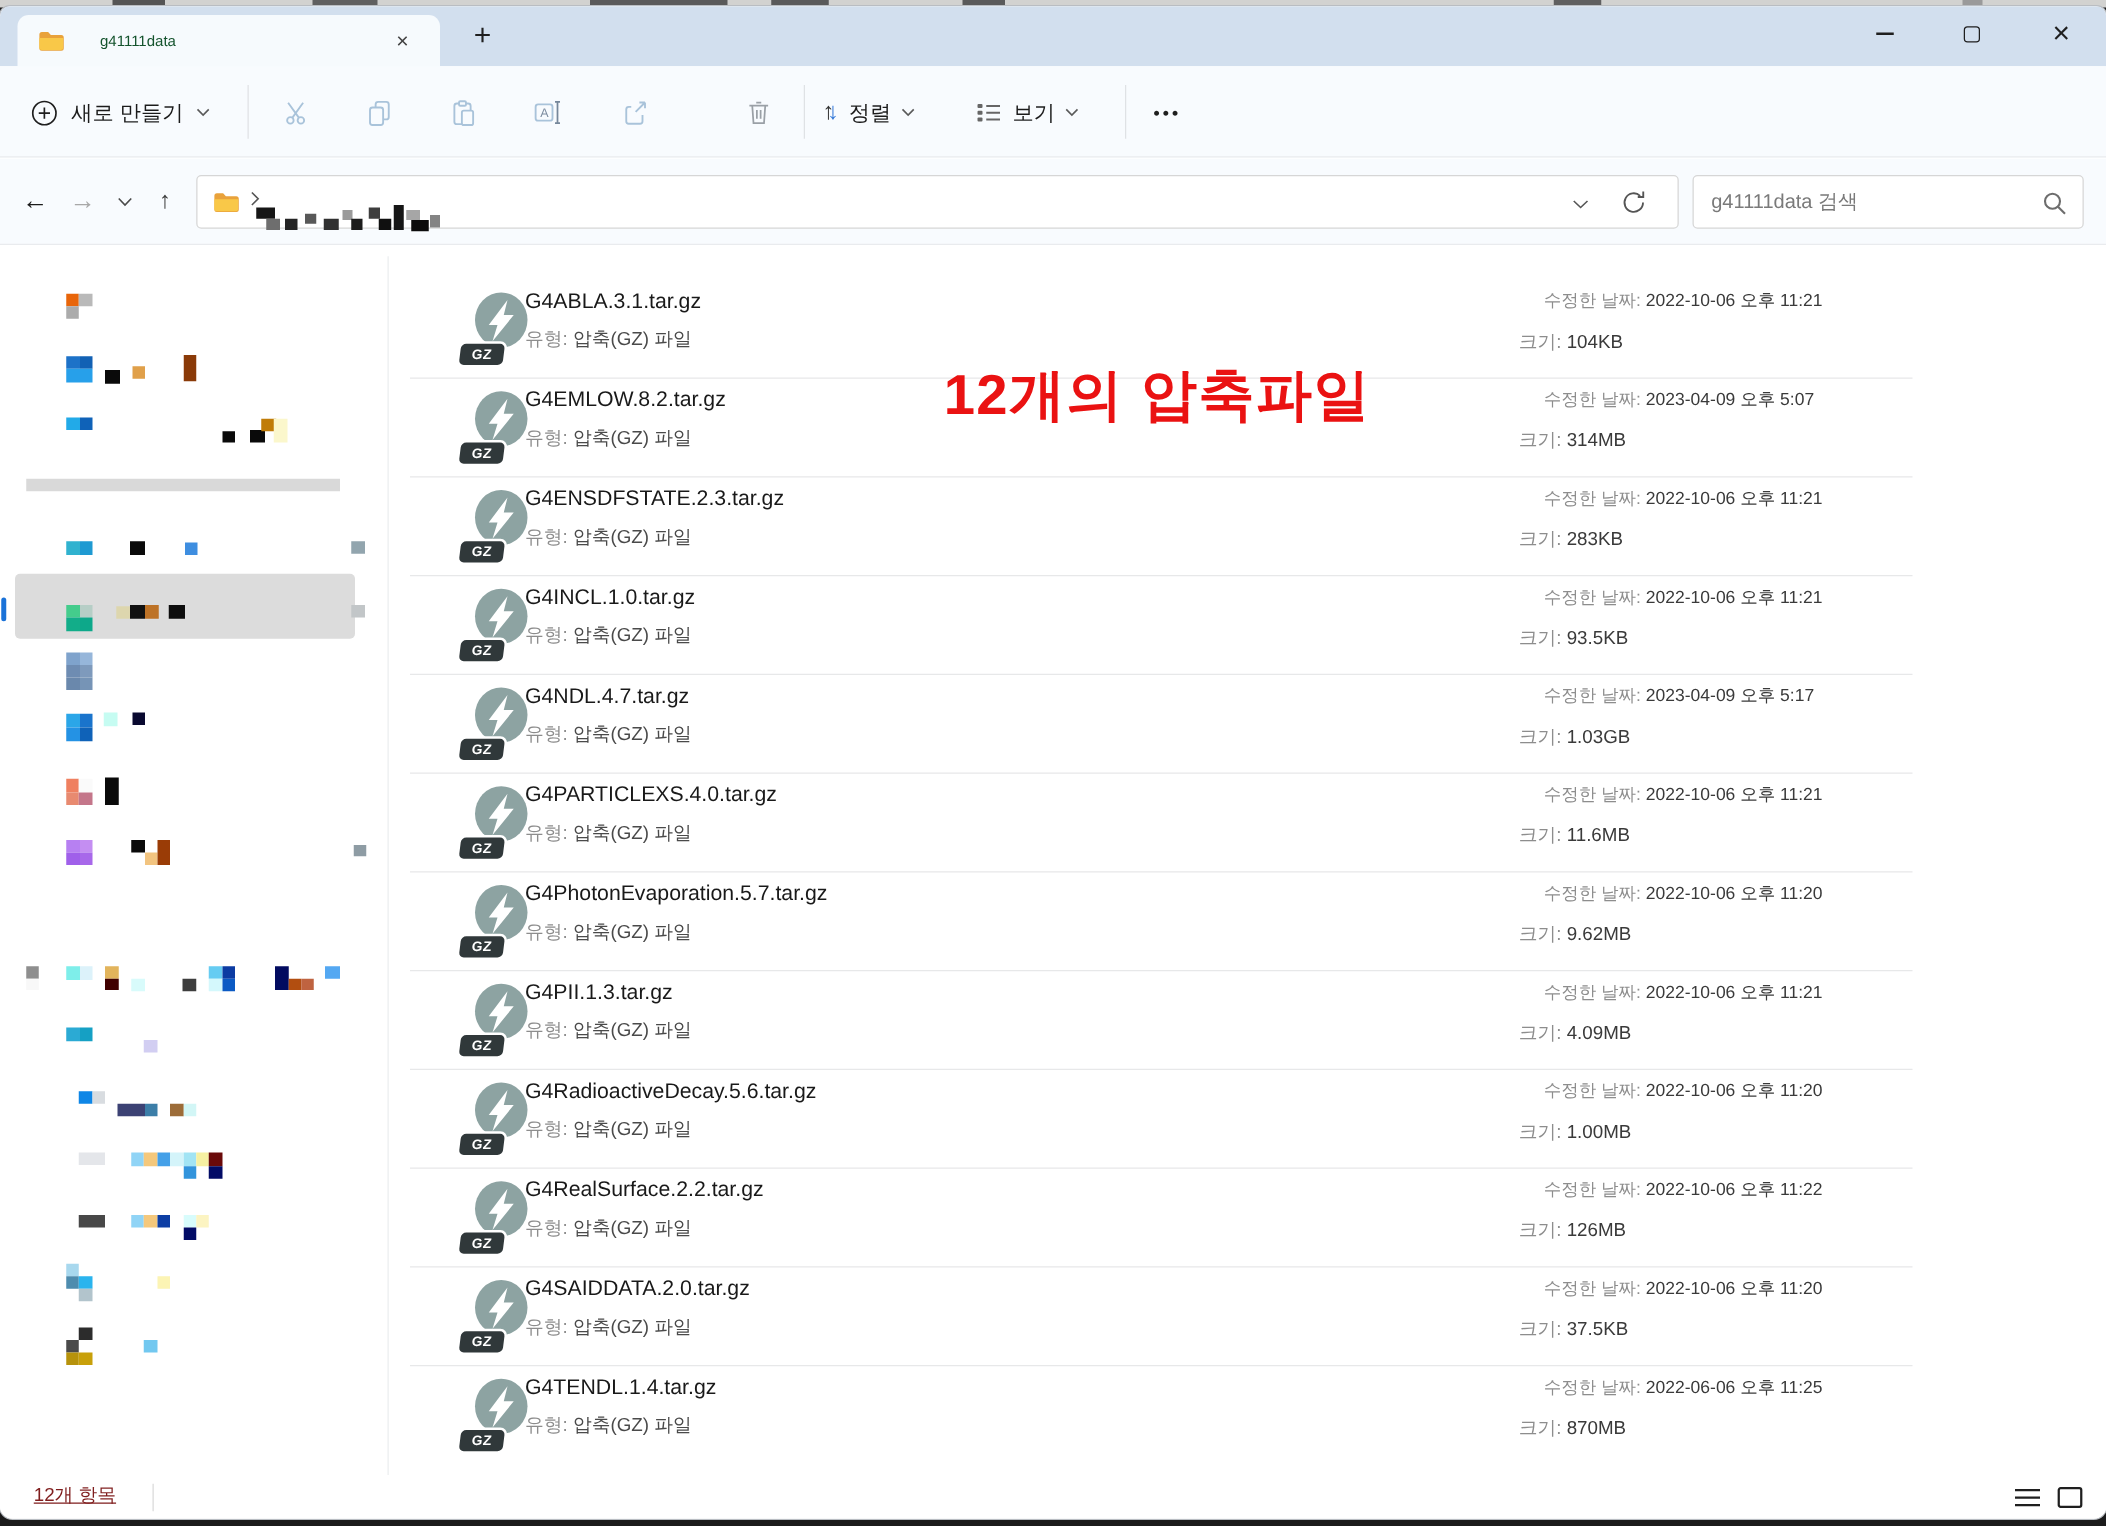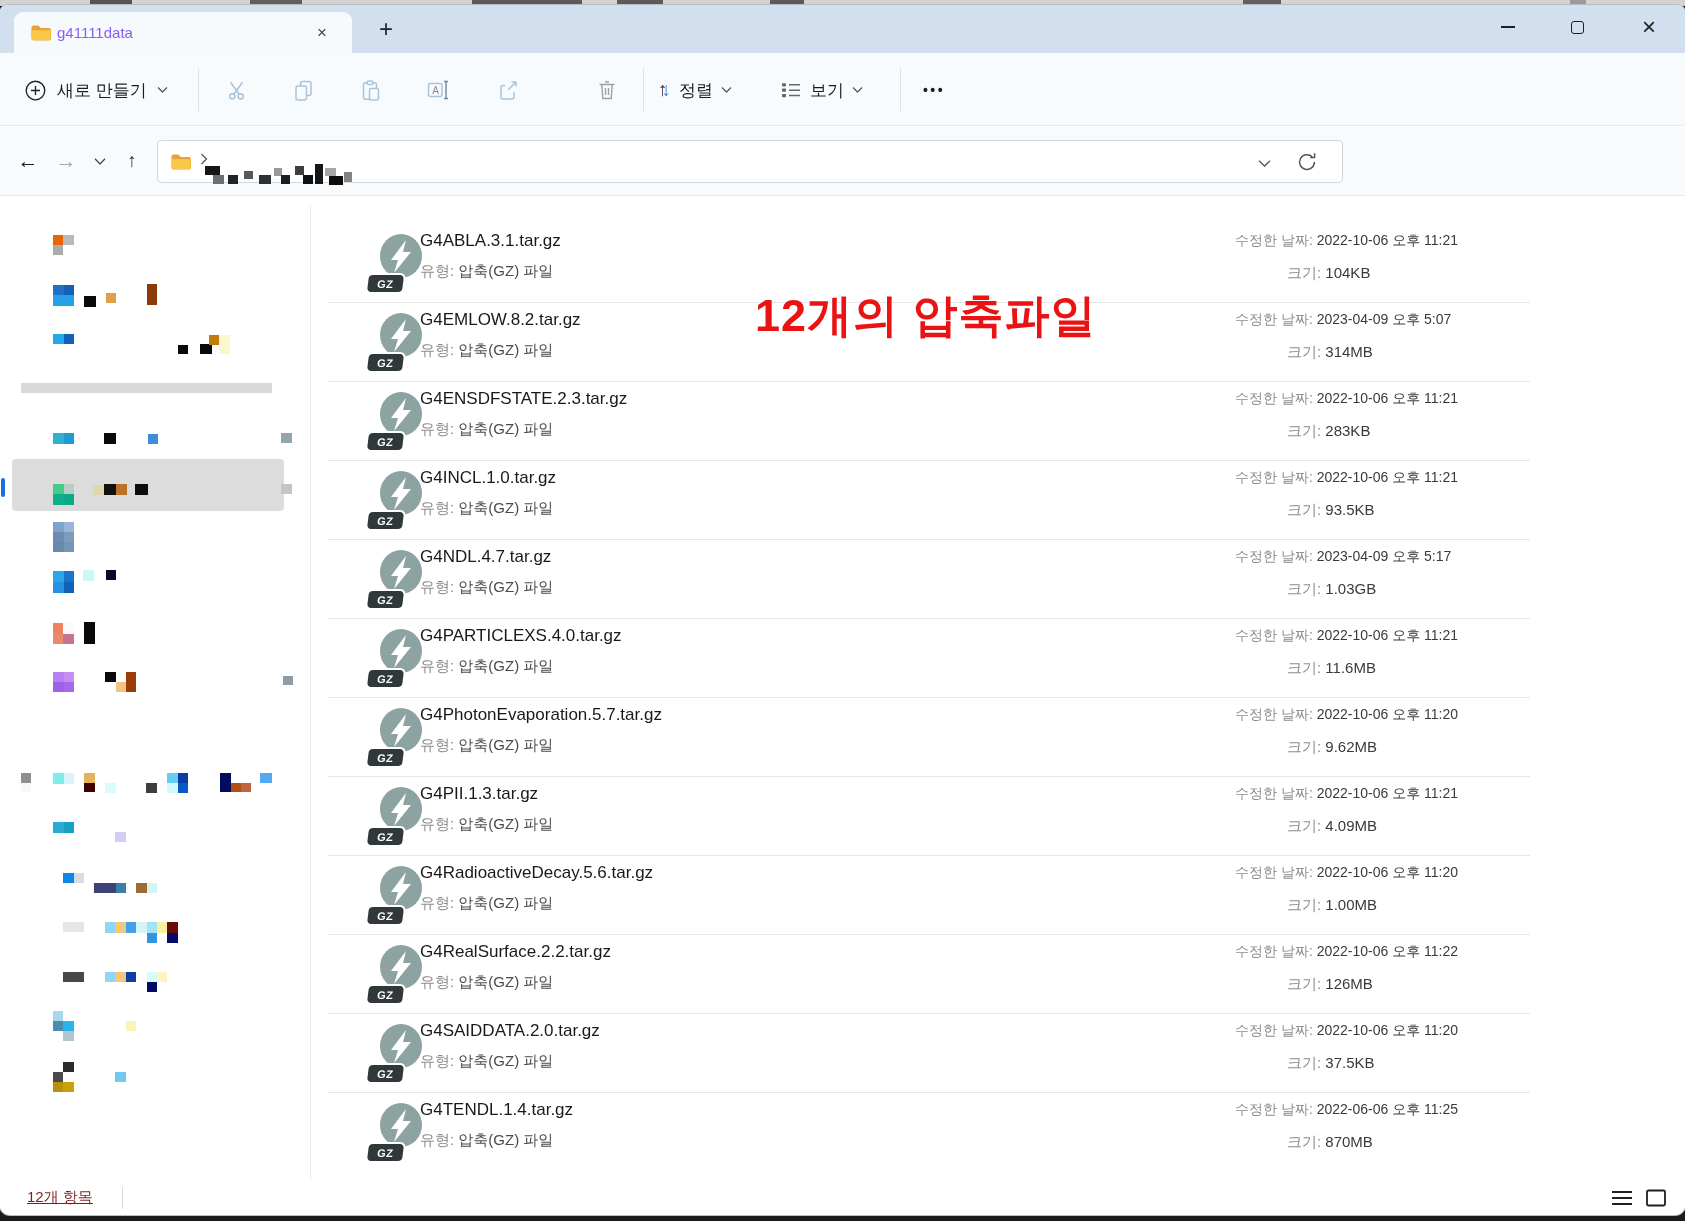--- a/index.html
+++ b/index.html
@@ -13,21 +13,21 @@
   
   .window { position:absolute; top:5px; left:0; width:1685px; height:1210px;
             background:#ffffff; border-radius:8px 8px 10px 10px; overflow:hidden;
             box-shadow:0 0 0 1px #b9bdc2; }
 
   
   .tabbar { position:absolute; top:0; left:0; width:100%; height:48px; background:#d2dfee; }
   .tab { position:absolute; left:14px; top:7px; width:338px; height:41px; background:#f6fafd;
          border-radius:9px 9px 0 0; display:flex; align-items:center; }
   .tab-folder { margin-left:16px; width:22px; height:18px; flex:0 0 auto; }
-  .tab-title { margin-left:5px; font-size:15px; color:#8b5cf6; }
+  .tab-title { margin-left:28px; font-size:12px; color:#14532d; }
   .tab-close { position:absolute; left:296px; top:9px; width:24px; height:24px; display:flex;
                align-items:center; justify-content:center; font-size:17px; color:#444; }
   .newtab-btn { position:absolute; left:372px; top:10px; width:28px; height:28px; display:flex;
                 align-items:center; justify-content:center; font-size:24px; font-weight:300; color:#1f1f1f; }
   .winctl { position:absolute; top:4px; height:36px; width:44px; display:flex; align-items:center; justify-content:center; }
   .ctl-min { left:1486px; } .ctl-max { left:1555px; } .ctl-close { left:1627px; }
   .glyph-min { width:14px; height:2px; background:#1f1f1f; }
   .glyph-max { width:13px; height:13px; border:1.6px solid #1f1f1f; border-radius:3px; }
   .glyph-close { font-size:24px; color:#1f1f1f; line-height:1; }
 
@@ -79,21 +79,21 @@
   .file-row { position:absolute; left:315px; width:1222px; height:79px; }
   .file-row:not(.last)::after { content:""; position:absolute; left:13px; right:7px; bottom:0; height:1px; background:#e7e8e9; }
   .gz-icon { position:absolute; left:63px; top:9px; width:46px; height:48px; }
   .gz-badge { position:absolute; left:-10px; top:42px; width:35px; height:17px; background:#30383a;
               border-radius:4px; box-shadow:0 0 0 2px #fff; transform:skewX(-7deg);
               color:#fff; font-size:11px; font-weight:700; letter-spacing:.5px;
               display:flex; align-items:center; justify-content:center; }
   .file-name { position:absolute; left:105px; top:7px; font-size:17px; color:#191919; }
   .file-type { position:absolute; left:105px; top:38px; font-size:15px; }
   .file-date { position:absolute; left:920px; top:8px;  font-size:14px; }
-  .file-size { position:absolute; left:972px; top:40px; font-size:15px; }
+  .file-size { position:absolute; left:900px; top:40px; font-size:15px; }
   .lbl { color:#8d8d8d; } .val { color:#3a3a3a; }
   .file-type .val { color:#4a4a4a; }
 
   .annotation { position:absolute; left:755px; top:281px; font-size:45px; font-weight:700;
                 color:#ea1212; letter-spacing:1px; white-space:nowrap; }
 
   
   .statusbar { position:absolute; top:1176px; left:0; width:100%; height:34px; background:#fff; }
   .status-count { position:absolute; left:27px; top:0; line-height:32px; font-size:15px; color:#7f1d1d;text-decoration:underline; }
   .status-vline { position:absolute; left:122px; top:6px; width:1px; height:22px; background:#dadada; }
@@ -239,20 +239,27 @@
       <div></div>
       <svg class="addr-chev" width="13" height="9" viewBox="0 0 13 9" fill="none" stroke="#555" stroke-width="1.3">
           <path d="M1 1.8 L6.5 7 L12 1.8"></path>
         </svg>
       <svg class="addr-refresh" width="22" height="22" viewBox="0 0 22 22" fill="none" stroke="#555" stroke-width="1.5">
         <path d="M18.4 11 a7.4 7.4 0 1 1 -2.3 -5.3"></path>
         <path d="M18.6 2.2 v4.4 h-4.4"></path>
       </svg>
     </div>
 
+    <div class="searchbox">
+      <input type="text" placeholder="g41111data 검색" style="">
+      <svg class="search-glass" width="21" height="21" viewBox="0 0 21 21" fill="none" stroke="#6d6d6d" stroke-width="1.7">
+        <circle cx="9" cy="9" r="6"></circle>
+          <path d="M13.4 13.4 L19 19"></path>
+      </svg>
+    </div>
   </div>
 
   <div class="sel-row"></div>
   <div class="sel-pill"></div>
   <div id="sidebar-blocks" class="abs" style="left:0;top:0;width:100%;height:100%;pointer-events:none;">
       <div style="position: absolute; left: 53px; top: 230px; width: 10px; height: 10px; background: rgb(232, 101, 10);"></div>
       <div style="position: absolute; left: 63px; top: 230px; width: 11px; height: 10px; background: rgb(185, 185, 185);"></div>
       <div style="position: absolute; left: 53px; top: 240px; width: 10px; height: 10px; background: rgb(171, 171, 171);"></div>
       <div style="position: absolute; left: 53px; top: 280px; width: 11px; height: 10px; background: rgb(29, 114, 200);"></div>
       <div style="position: absolute; left: 64px; top: 280px; width: 10px; height: 10px; background: rgb(18, 97, 180);"></div>

